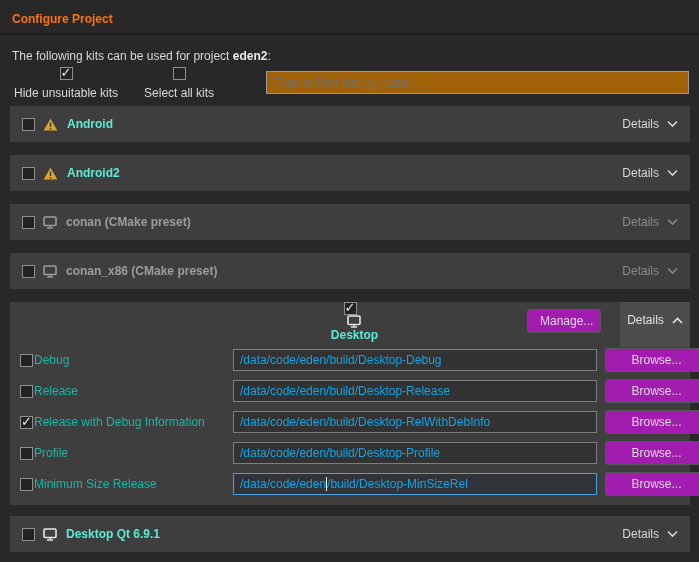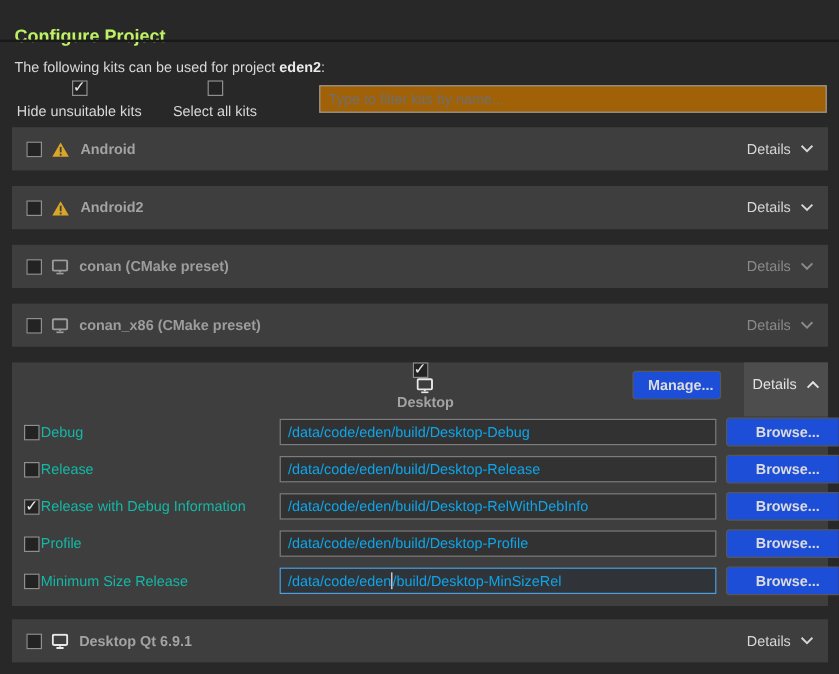--- a/index.html
+++ b/index.html
@@ -7,22 +7,22 @@
   body {
     width: 699px; height: 562px;
     background: #282828;
     font-family: "Liberation Sans", "DejaVu Sans", sans-serif;
     font-size: 12px;
     color: #d8d8d8;
     position: relative;
     overflow: hidden;
   }
   .page-title {
-    position: absolute; left: 12px; top: 22px;
-    font-size: 15px; font-weight: bold; color: #bef264;
+    position: absolute; left: 12px; top: 12px;
+    font-size: 12px; font-weight: bold; color: #f97316;
   }
   .title-sep {
     position: absolute; left: 0; top: 33px; width: 699px; height: 2px;
     background: #191919;
   }
   .subtitle { position: absolute; left: 12px; top: 49px; color: #d8d8d8; }
   .subtitle b { color: #eaeaea; }
 
   
   .checkbox {
@@ -47,34 +47,34 @@
   .filter-input::placeholder { color: #6f6f6f; }
 
   
   .kit-row, .kit-section {
     position: absolute; left: 10px; width: 680px; background: #3e3e3e;
   }
   .kit-row { height: 36px; display: flex; align-items: center; padding: 0 12px; }
   .kit-section { height: 203px; }
   .kit-header { height: 36px; display: flex; align-items: center; padding: 0 12px; flex-direction: column; }
   .kit-icon { margin-left: 8px; display: inline-flex; align-items: center; }
-  .kit-name { margin-left: 9px; font-weight: bold; color: #a3a3a3; }
+  .kit-name { margin-left: 9px; font-weight: bold; color: #5eead4; }
   .kit-row.disabled .kit-name { color: #9d9d9d; }
   .kit-row.disabled .kit-icon { color: #9d9d9d; }
   .kit-icon { color: #e8e8e8; }
   .spacer { flex: 1; }
   .details-btn {
     display: flex; align-items: center; gap: 8px; color: #d6d6d6; cursor: default;
   }
   .kit-row.disabled .details-btn { color: #8a8a8a; }
 
   .btn {
-    background: #1d4ed8; border: 1px solid #575757; border-radius: 3px;
+    background: #a21caf; border: 1px solid #575757; border-radius: 3px;
     color: #dcdcdc; font-family: "Liberation Sans", sans-serif; font-size: 12px;
-    height: 24px; padding: 0 12px; cursor: default; font-weight: bold;
+    height: 24px; padding: 0 12px; cursor: default;
   }
   .manage-btn { position: absolute; right: 89px; top: 7px; width: 74px; }
 
   .details-highlight {
     position: absolute; right: 0; top: 0; width: 70px; height: 45px;
     background: #4d4d4d; display: flex; justify-content: center;
     padding-top: 11px; color: #e2e2e2;
   }
   .details-highlight .details-btn { align-items: flex-start; color: #e2e2e2; }
 

